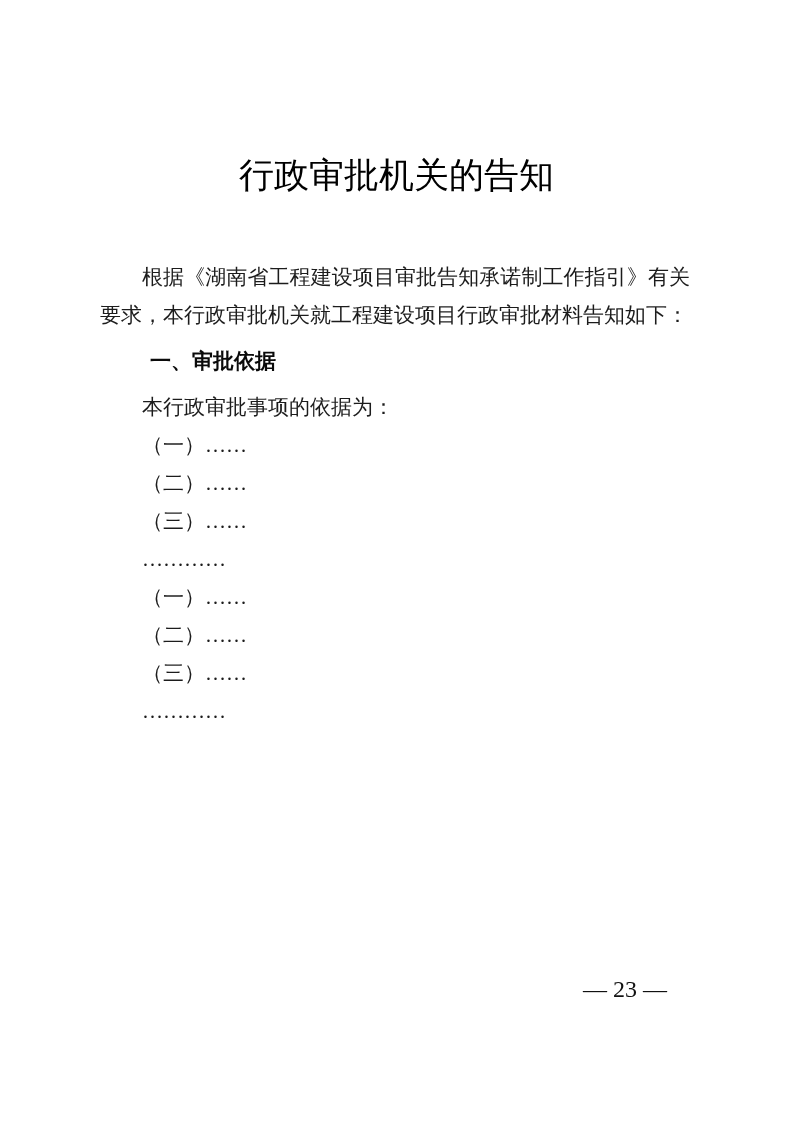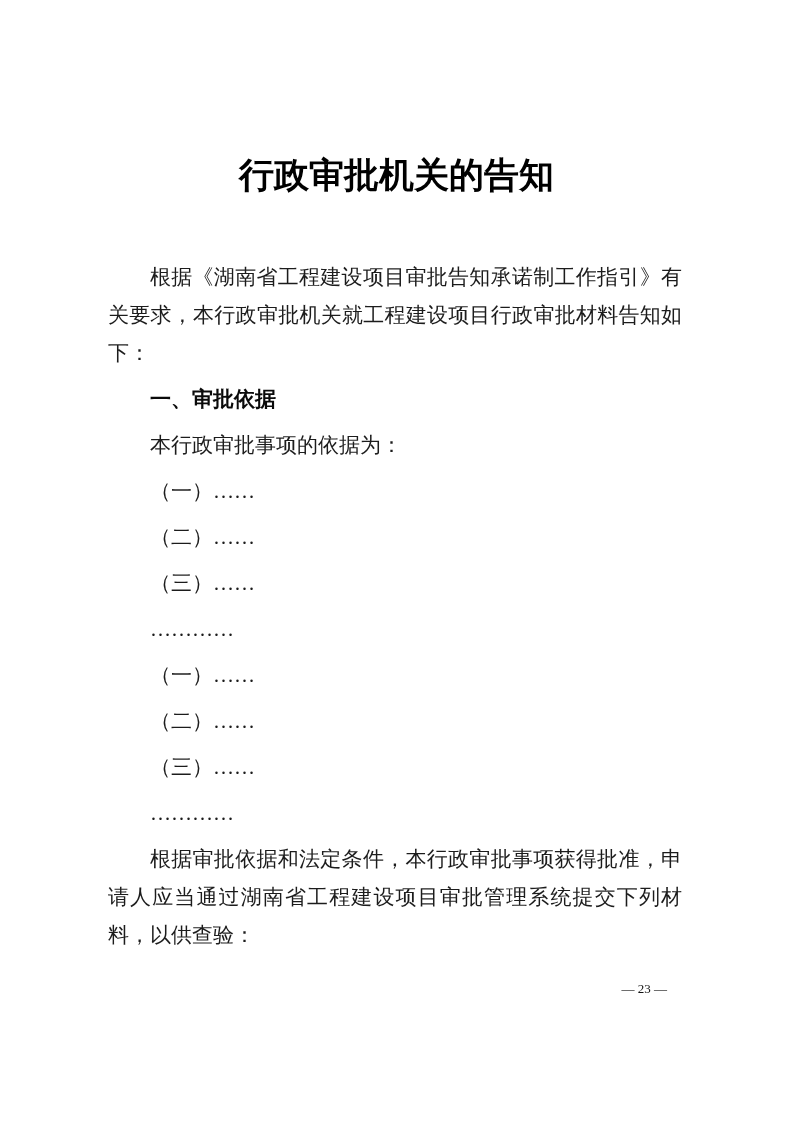--- a/index.html
+++ b/index.html
@@ -15,48 +15,48 @@
     overflow: hidden;
     color: #1c1c1c;
     font-family: "Liberation Serif", "DejaVu Serif", serif;
   }
   .doc-title {
     margin: 0;
     padding-top: 154px;
     text-align: center;
     font-size: 35px;
     line-height: 44px;
-    font-weight: 700;
+    font-weight: 400;
     color: #000000;
     font-family: "Liberation Serif", "DejaVu Serif", serif;
     letter-spacing: 0px;
   }
   .doc-body {
     margin: 60px 103px 0 100px; 
     font-size: 21px;
     line-height: 38px;
     text-align: justify;
     text-justify: inter-ideograph;
   }
   .para {
-    margin: 8px;
+    margin: 0;
     text-indent: 2em;
   }
   .heading {
     margin: 8px;
     text-indent: 2em;
     font-weight: 700;
     color: #0a0a0a;
     font-family: "Liberation Sans", "DejaVu Sans", sans-serif;
   }
   .page-number {
     position: absolute;
     top: 976px;
     right: 126px;
-    font-size: 13px;
+    font-size: 24px;
     line-height: 26px;
     color: #111111;
     font-family: "Liberation Serif", "DejaVu Serif", serif;
     white-space: pre;
   }
 </style>
 </head>
 <body>
 
 <div class="page">
@@ -72,19 +72,18 @@
     <p class="para">（一）……</p>
     <p class="para">（二）……</p>
     <p class="para">（三）……</p>
     <p class="para">…………</p>
 
     <p class="para">（一）……</p>
     <p class="para">（二）……</p>
     <p class="para">（三）……</p>
     <p class="para">…………</p>
 
-    <p class="para">根据审批依据和法定条件，本行政审批事项获得批准，申请人应当通过湖南省工程建设项目审批管理系统提交下列材料，以供查验：</p>
 
   </div>
 
   <div class="page-number">— 23 —</div>
 
 </div>
 
 </body></html>

